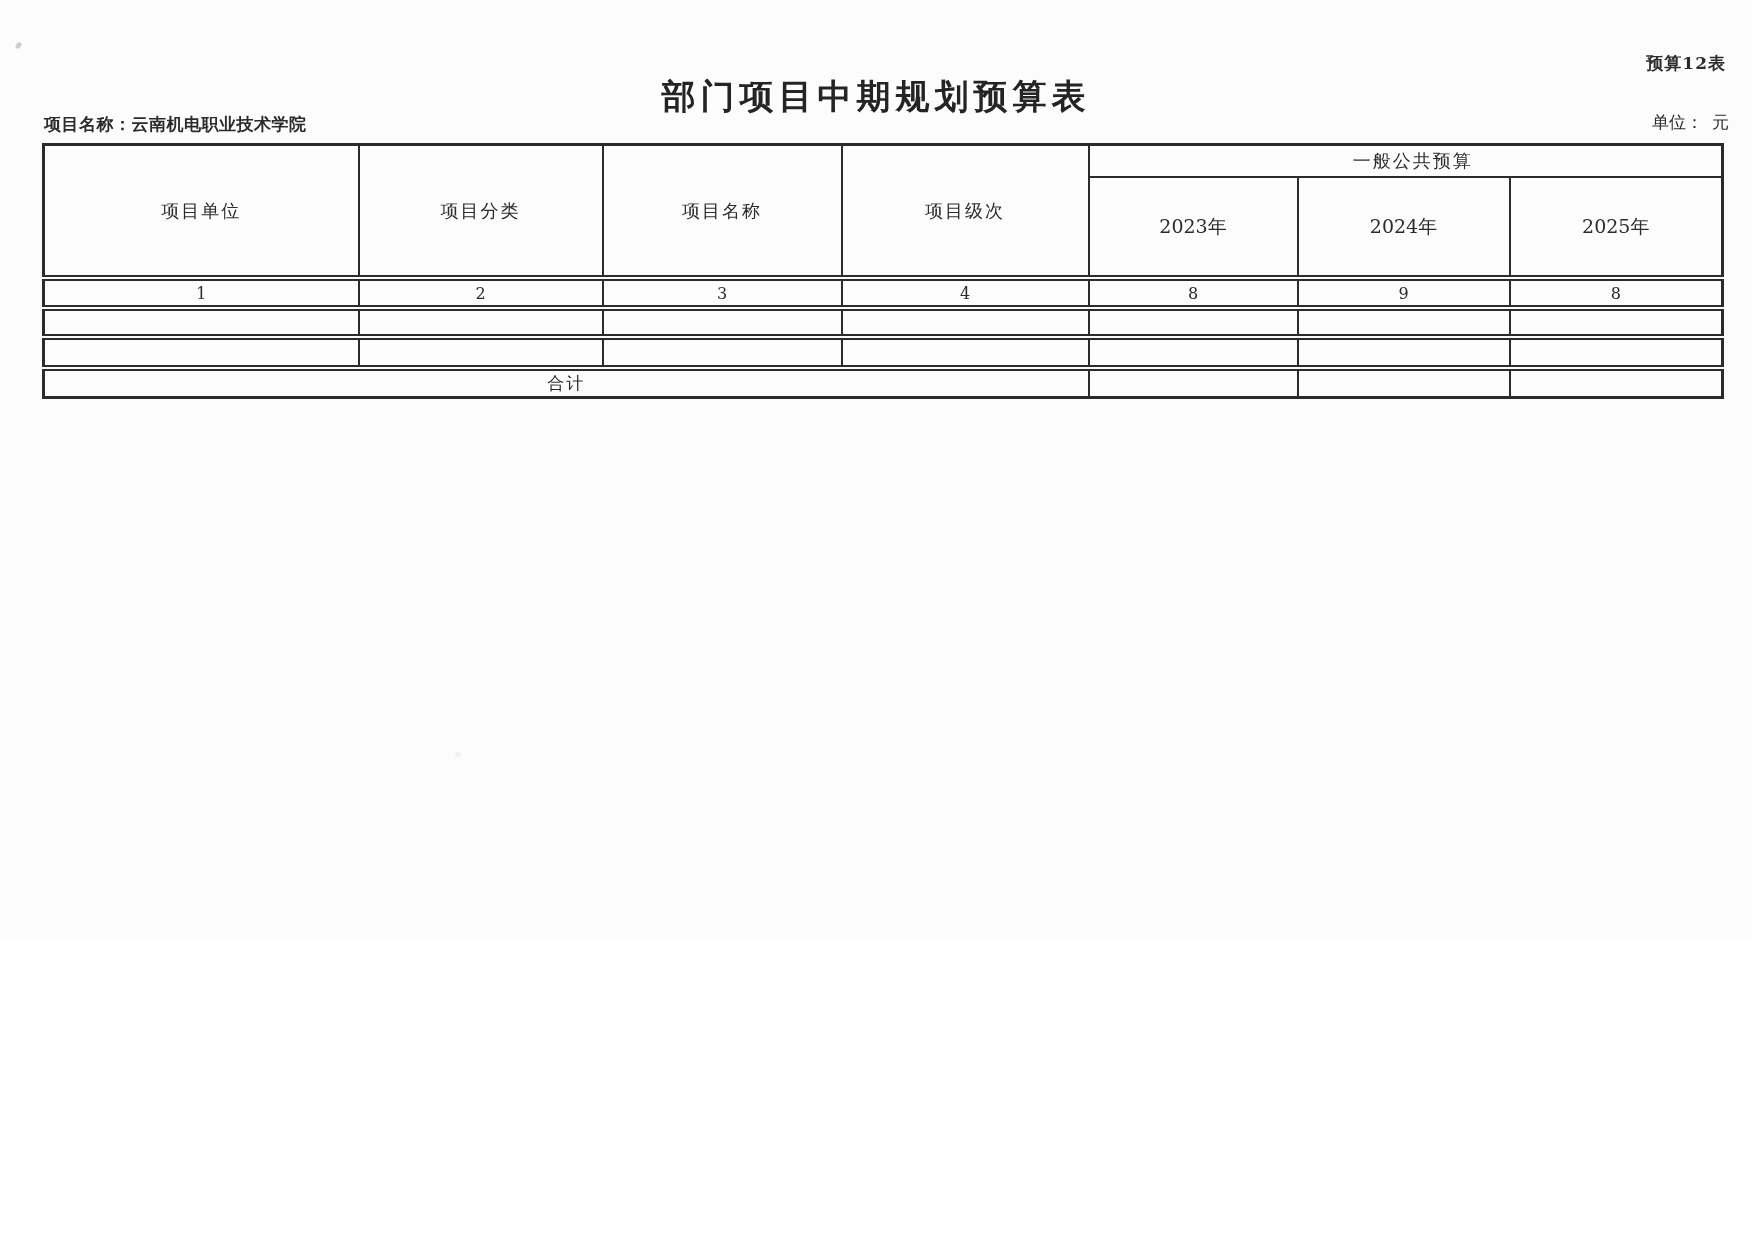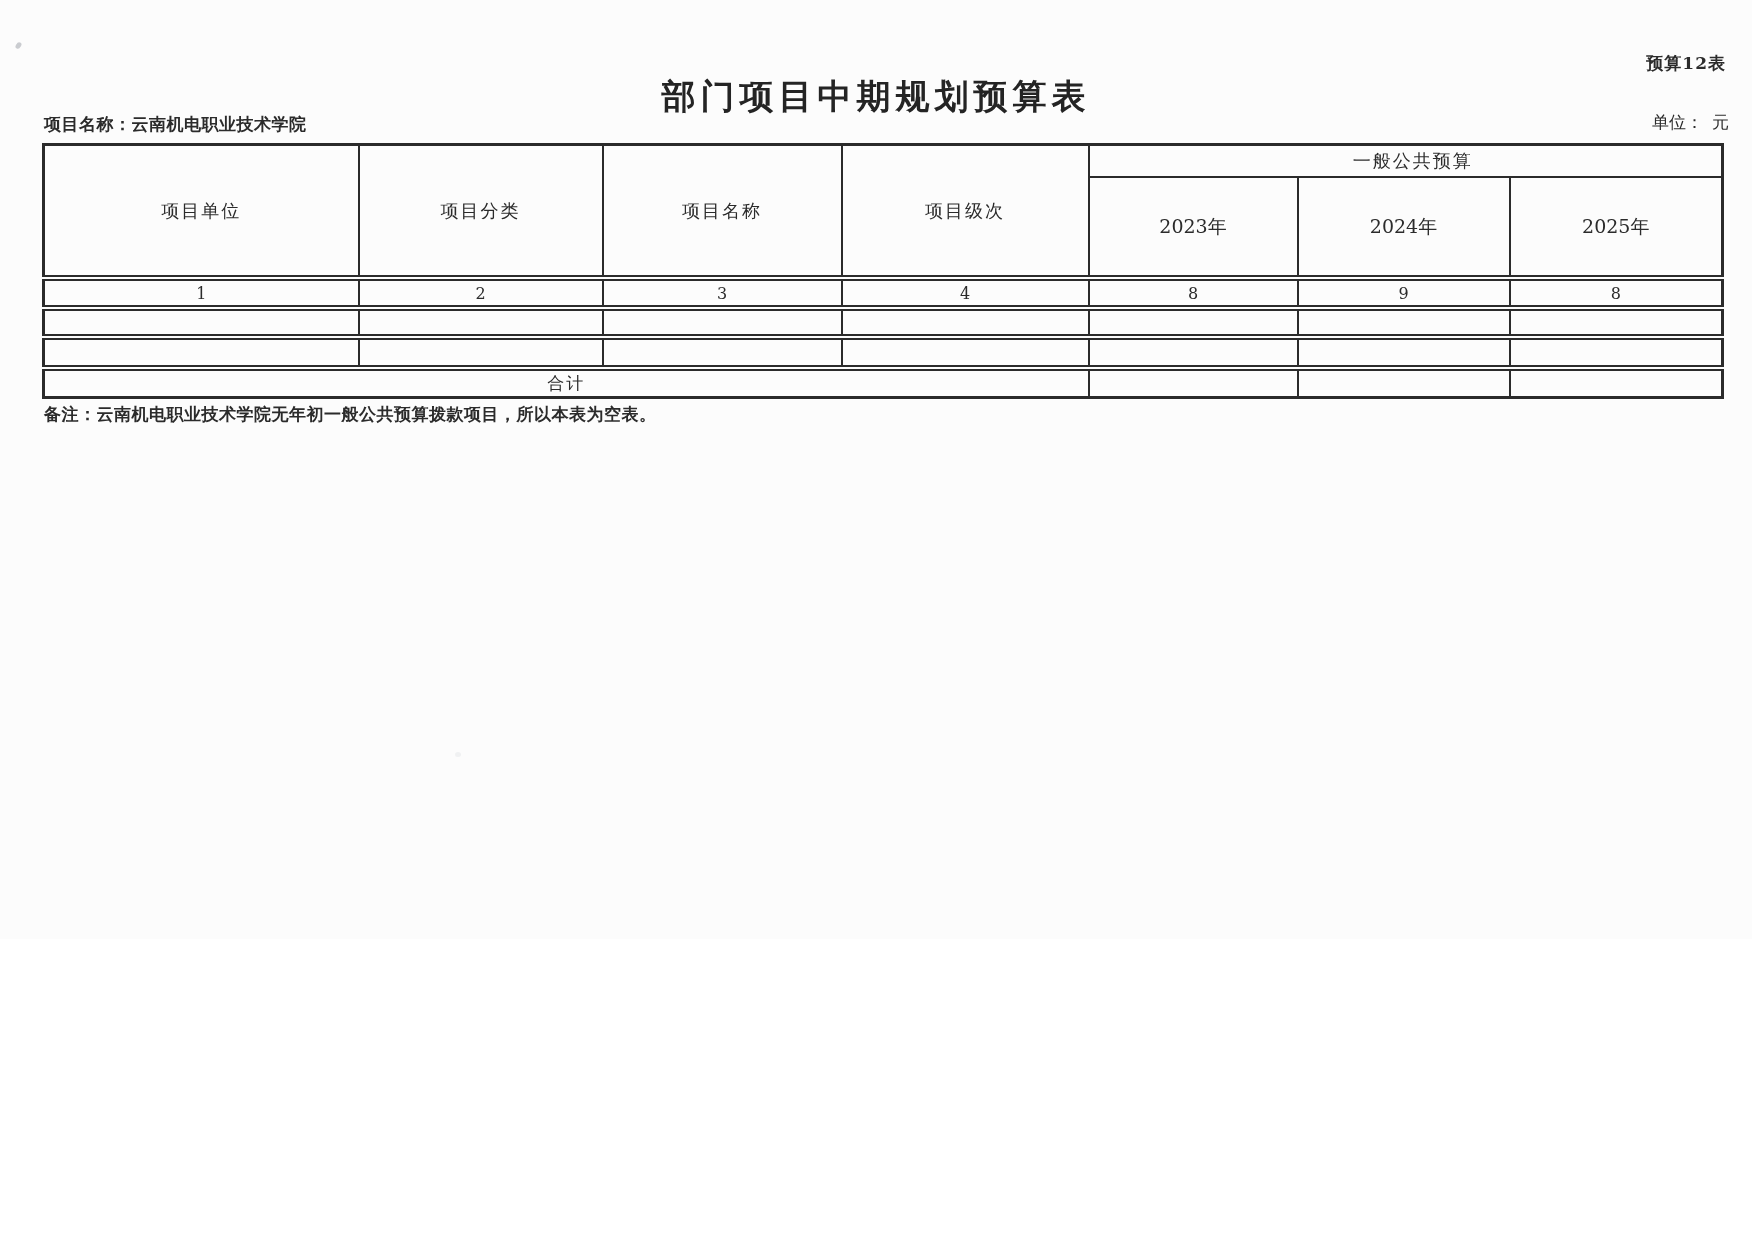--- a/index.html
+++ b/index.html
@@ -188,19 +188,18 @@
       </tr>
       <tr class="total-row">
         <td colspan="4">合计</td>
         <td></td>
         <td></td>
         <td></td>
       </tr>
     </tbody>
   </table>
 
-  <div class="note">备注：云南机电职业技术学院无年初一般公共预算拨款项目，所以本表为空表。</div>
 
   <div class="speck speck-1"></div>
   <div class="speck speck-2"></div>
   <div class="speck speck-3"></div>
 
 </div>
 
 </body></html>

